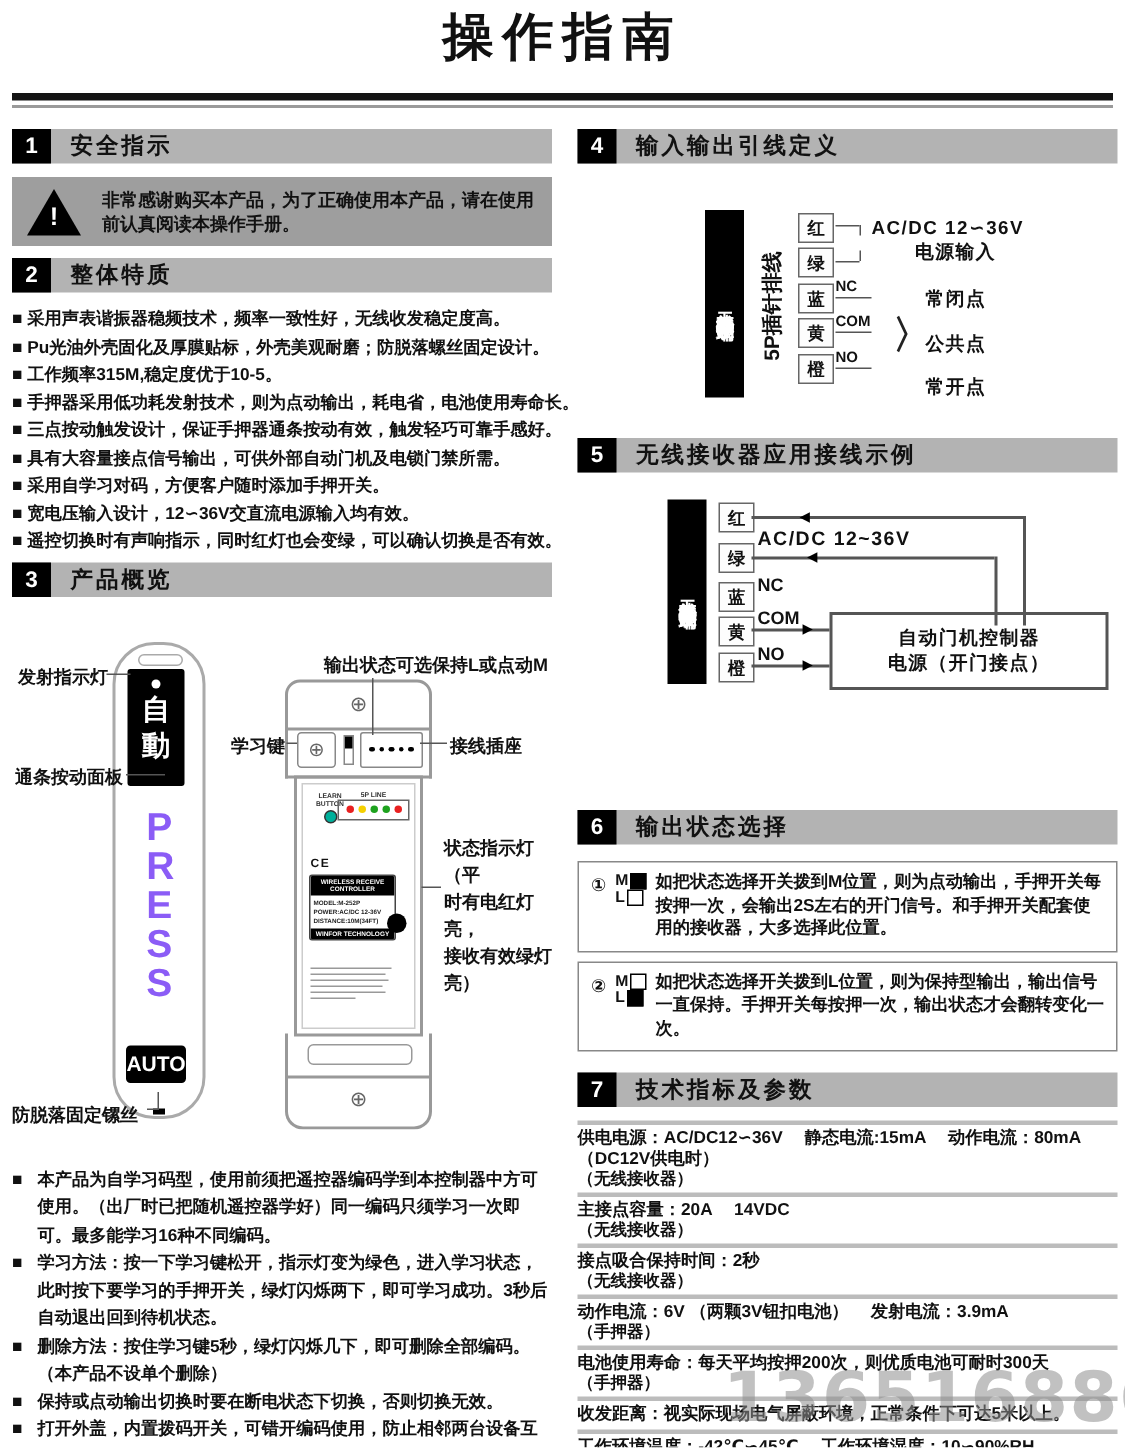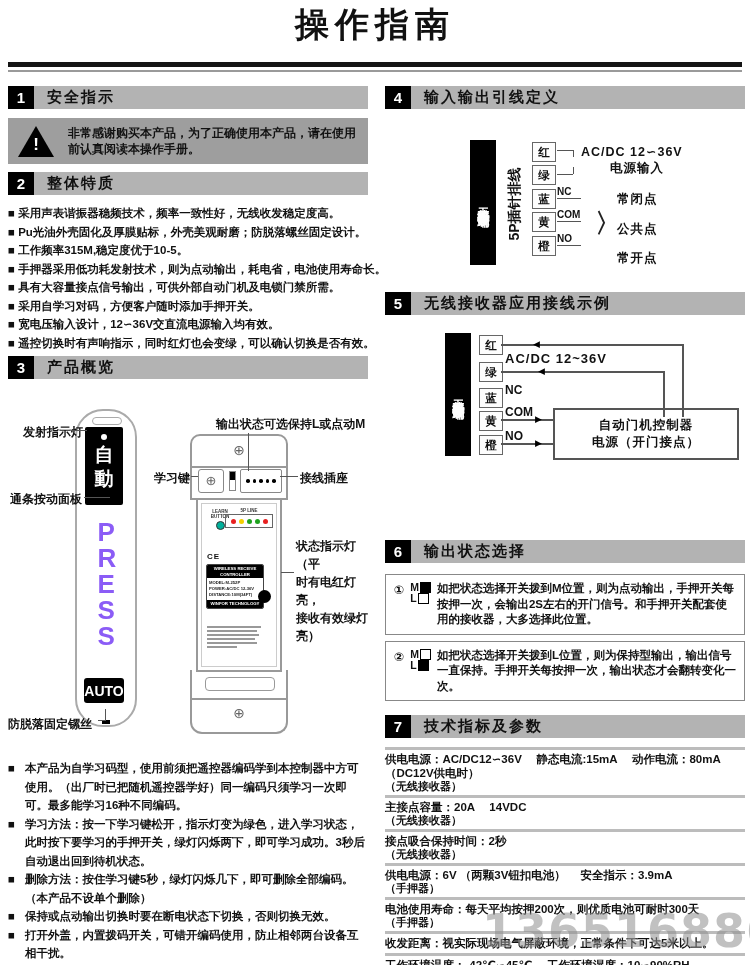--- a/index.html
+++ b/index.html
@@ -150,20 +150,21 @@
     <div class="sec-hdr mt8">
       <div class="sec-num">2</div>
       <div class="sec-title">整体特质</div>
     </div>
 
     <ul class="blist features">
       <li>采用声表谐振器稳频技术，频率一致性好，无线收发稳定度高。</li>
       <li>Pu光油外壳固化及厚膜贴标，外壳美观耐磨；防脱落螺丝固定设计。</li>
       <li>工作频率315M,稳定度优于10-5。</li>
       <li>手押器采用低功耗发射技术，则为点动输出，耗电省，电池使用寿命长。</li>
+      <li>三点按动触发设计，保证手押器通条按动有效，触发轻巧可靠手感好。</li>
       <li>具有大容量接点信号输出，可供外部自动门机及电锁门禁所需。</li>
       <li>采用自学习对码，方便客户随时添加手押开关。</li>
       <li>宽电压输入设计，12∽36V交直流电源输入均有效。</li>
       <li>遥控切换时有声响指示，同时红灯也会变绿，可以确认切换是否有效。</li>
     </ul>
 
     <div class="sec-hdr mt4">
       <div class="sec-num">3</div>
       <div class="sec-title">产品概览</div>
     </div>
@@ -173,21 +174,21 @@
       <div class="tx-body">
         <div class="tx-slot"></div>
         <div class="tx-panel">
           <div class="tx-led"></div>
           <div class="tx-chars">自動</div>
         </div>
         <div class="tx-press">PRESS</div>
         <div class="tx-auto">AUTO</div>
         <div class="tx-tick"></div>
       </div>
-      <div class="lbl" style="left:15px;top:44px;text-align:center;">发射指示灯</div>
+      <div class="lbl" style="left:4px;top:44px;text-align:center;">发射指示灯</div>
       <div class="line" style="left:63px;top:51px;width:16px;height:1px;"></div>
       <div class="lbl" style="left:2px;top:111px;">通条按动面板</div>
       <div class="line" style="left:76px;top:118px;width:26px;height:1px;"></div>
       <div class="lbl" style="left:0px;top:336px;font-family:Liberation Serif, serif;">防脱落固定镙丝</div>
       <div class="line" style="left:90px;top:341px;width:8px;height:1px;"></div>
       <div class="line" style="left:97px;top:330px;width:1px;height:12px;"></div>
 
       <div class="rx-cap-top"><span>⊕</span></div>
       <div class="rx-term">
         <div class="rx-screwbox"><span>⊕</span></div>
@@ -379,21 +380,21 @@
       </div>
       <div class="spec-row">
         <span class="l1">主接点容量：20A　 14VDC</span>
           <span class="l2">（无线接收器）</span>
       </div>
       <div class="spec-row">
         <span class="l1">接点吸合保持时间：2秒</span>
           <span class="l2">（无线接收器）</span>
       </div>
       <div class="spec-row">
-        <span class="l1">供电电源：6V （两颗3V钮扣电池）　 安全指示：3.9mA</span>
+        <span class="l1">动作电流：6V （两颗3V钮扣电池）　 发射电流：3.9mA</span>
           <span class="l2">（手押器）</span>
       </div>
       <div class="spec-row">
         <span class="l1">电池使用寿命：每天平均按押200次，则优质电池可耐时300天</span>
           <span class="l2">（手押器）</span>
       </div>
       <div class="spec-row">
         <span class="l1">收发距离：视实际现场电气屏蔽环境，正常条件下可达5米以上。</span>
       </div>
       <div class="spec-row">

